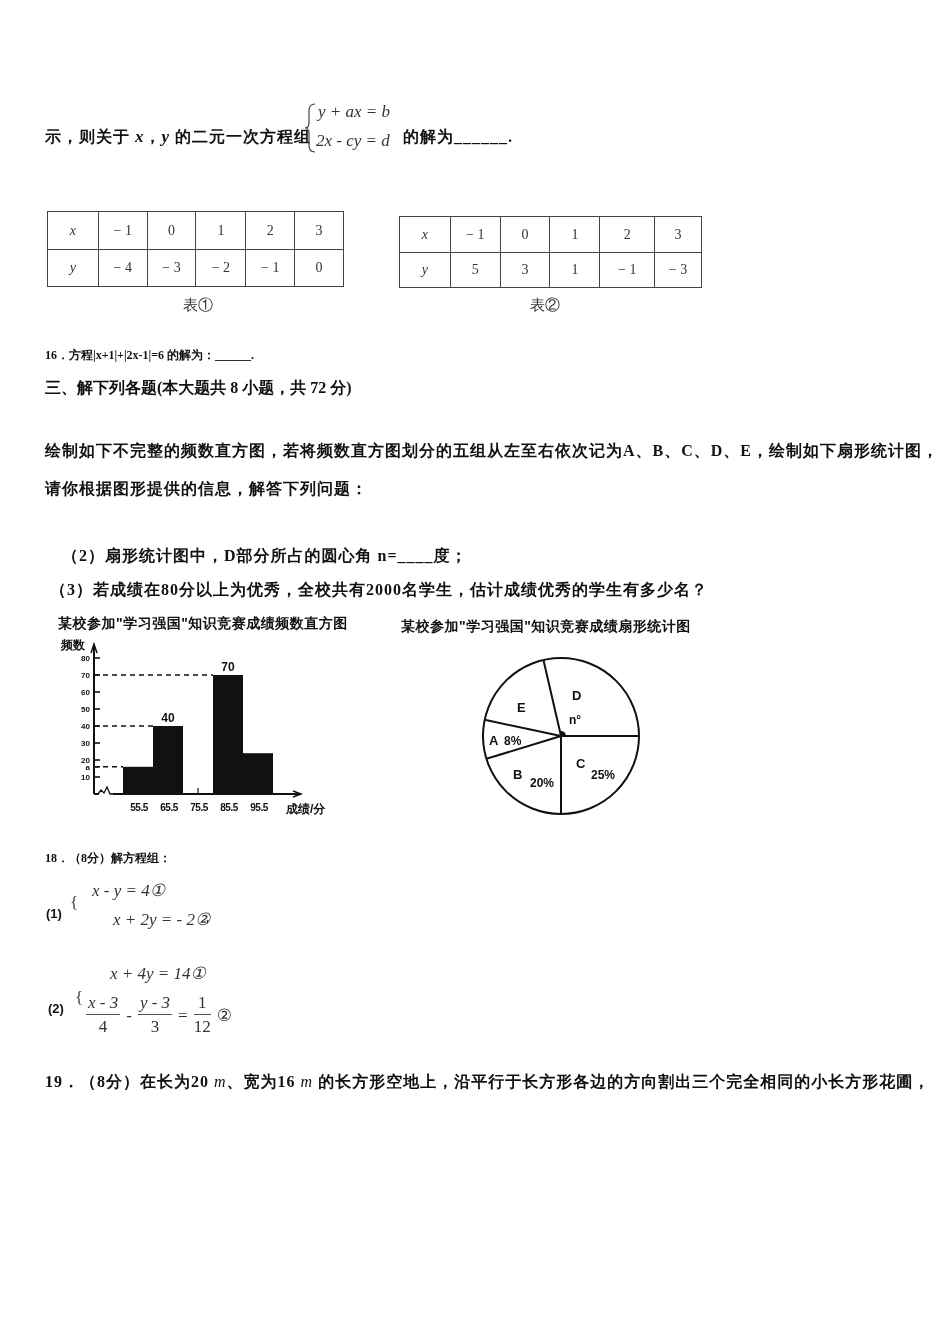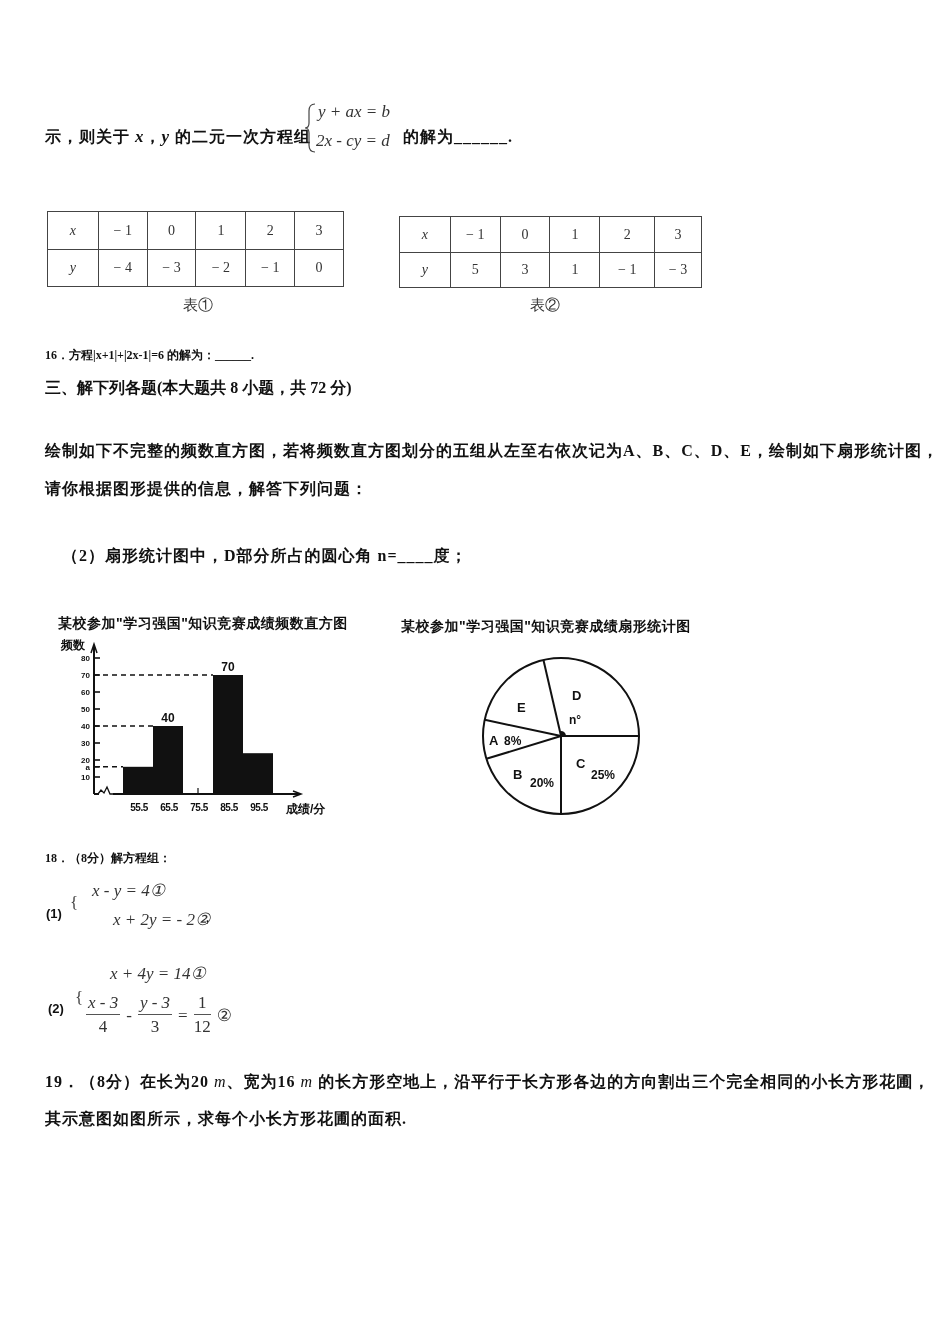--- a/index.html
+++ b/index.html
@@ -107,20 +107,23 @@
     <span>16．方程|x+1|+|2x-1|=6 的解为：</span><span class="blank">______</span><span>.</span>
   </div>
 
   <div class="abs cn15" style="left:45px; top:379px; font-size:16px;">三、解下列各题(本大题共 8 小题，共 72 分)</div>
 
   <div class="abs cn" style="left:45px; top:442px;">绘制如下不完整的频数直方图，若将频数直方图划分的五组从左至右依次记为A、B、C、D、E，绘制如下扇形统计图，</div>
   <div class="abs cn" style="left:45px; top:480px;">请你根据图形提供的信息，解答下列问题：</div>
 
   <div class="abs cn" style="left:50px; top:547px;margin-left:12px;">
     <span>（2）扇形统计图中，D部分所占的圆心角 n=</span><span class="blank">____</span><span>度；</span>
+  </div>
+  <div class="abs cn" style="left:50px; top:581px;">
+    <span>（3）若成绩在80分以上为优秀，全校共有2000名学生，估计成绩优秀的学生有多少名？</span>
   </div>
 
   <div class="abs chart-title" style="left:58px; top:615px;">某校参加"学习强国"知识竞赛成绩频数直方图</div>
   <div class="abs chart-title" style="left:401px; top:618px;">某校参加"学习强国"知识竞赛成绩扇形统计图</div>
 
   <svg id="hist-svg" style="left:55px; top:635px;" width="290" height="185" viewBox="55 635 290 185">
       <line x1="94" y1="766.8" x2="123" y2="766.8" stroke="#111" stroke-width="1.6" stroke-dasharray="5,4"></line>
       <line x1="94" y1="726" x2="153" y2="726" stroke="#111" stroke-width="1.6" stroke-dasharray="5,4"></line>
       <line x1="94" y1="675" x2="213" y2="675" stroke="#111" stroke-width="1.6" stroke-dasharray="5,4"></line>
       <rect x="123" y="766.8" width="30" height="27.2" fill="#111"></rect>
@@ -210,15 +213,14 @@
       <span class="num" style="font-style:normal">1</span>
       <span class="bar"></span>
       <span class="den" style="font-style:normal">12</span>
     </div>
     <span class="op" style="font-style:normal">②</span>
   </div>
 
   <div class="abs cn" style="left:45px; top:1073px;">
     <span>19．（8分）在长为20 </span><span class="it" style="font-weight:normal">m</span><span>、宽为16 </span><span class="it" style="font-weight:normal">m</span><span> 的长方形空地上，沿平行于长方形各边的方向割出三个完全相同的小长方形花圃，</span>
   </div>
-  <div class="abs cn" style="left:45px; top:1110px;">其示意图如图所示，求每个小长方形花圃的面积.</div>
 
 </div>
 
 </body></html>

